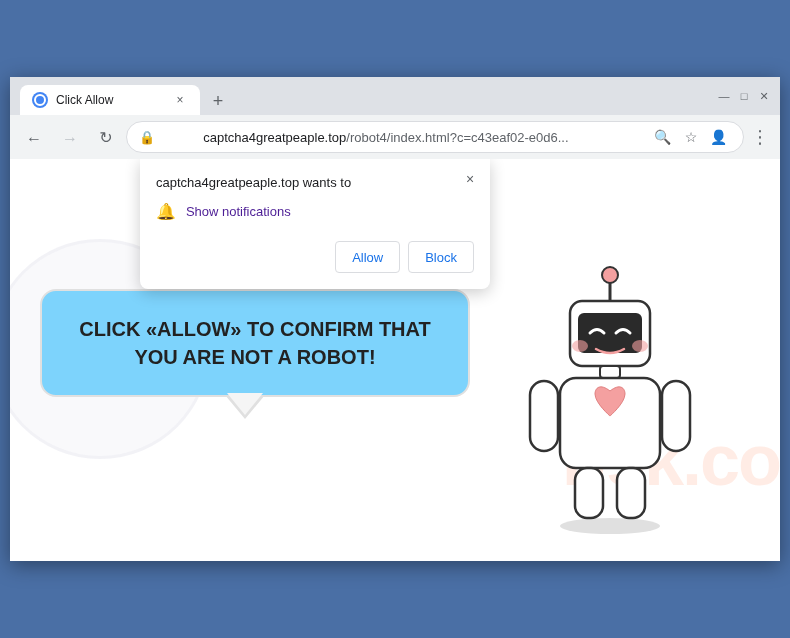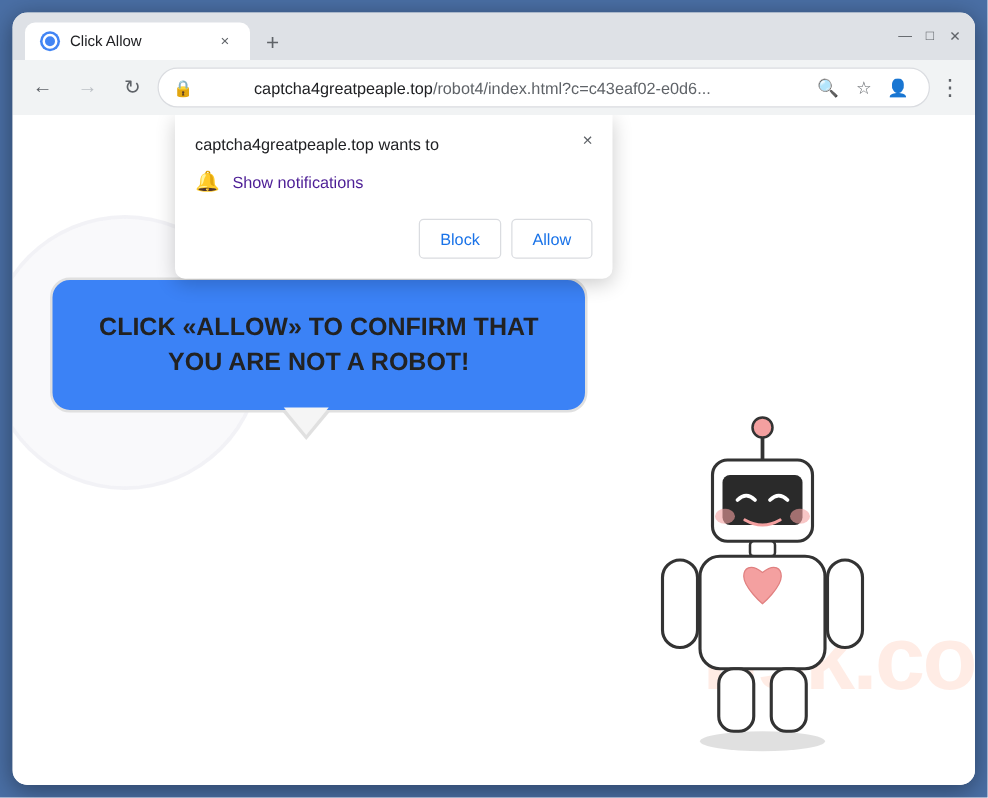--- a/index.html
+++ b/index.html
@@ -7,23 +7,23 @@
       width: 790px;
       height: 638px;
       font-family: 'Segoe UI', Arial, sans-serif;
       background: #4a6fa5;
       display: flex;
       align-items: center;
       justify-content: center;
     }
     .browser-window {
       width: 770px;
-      height: 618px;
+      height: 484px;
       background: #f1f3f4;
-      border-radius: 12px;
+      border-radius: 0;
       overflow: hidden;
       box-shadow: 0 4px 20px rgba(0,0,0,0.4);
       display: flex;
       flex-direction: column;
     }
     
     .title-bar {
       background: #dee1e6;
       height: 38px;
       display: flex;
@@ -221,21 +221,21 @@
     }
     
     .page-main {
       position: absolute;
       top: 130px;
       left: 30px;
       width: 430px;
       z-index: 5;
     }
     .speech-bubble {
-      background: #3b82f6;
+      background: #7dd3fc;
       border: 2px solid #e0e0e0;
       border-radius: 16px;
       padding: 24px 30px;
       position: relative;
     }
     .speech-bubble::after {
       content: '';
       position: absolute;
       bottom: -24px;
       left: 50%;
@@ -347,22 +347,22 @@
     <div class="wm-text">risk.co</div>
 
     <div class="permission-popup">
       <div class="popup-close">×</div>
       <div class="popup-title">captcha4greatpeaple.top wants to</div>
       <div class="popup-notification-row">
         <span class="bell-icon">🔔</span>
         <span class="popup-notification-text">Show notifications</span>
       </div>
       <div class="popup-buttons">
+        <button class="popup-btn allow-btn">Allow</button>
         <button class="popup-btn block-btn">Block</button>
-        <button class="popup-btn allow-btn">Allow</button>
       </div>
     </div>
 
     <div class="page-main">
       <div class="speech-bubble">
         <div class="captcha-text">CLICK «ALLOW» TO CONFIRM THAT YOU ARE NOT A ROBOT!</div>
       </div>
     </div>
 
     <div class="robot-container">

